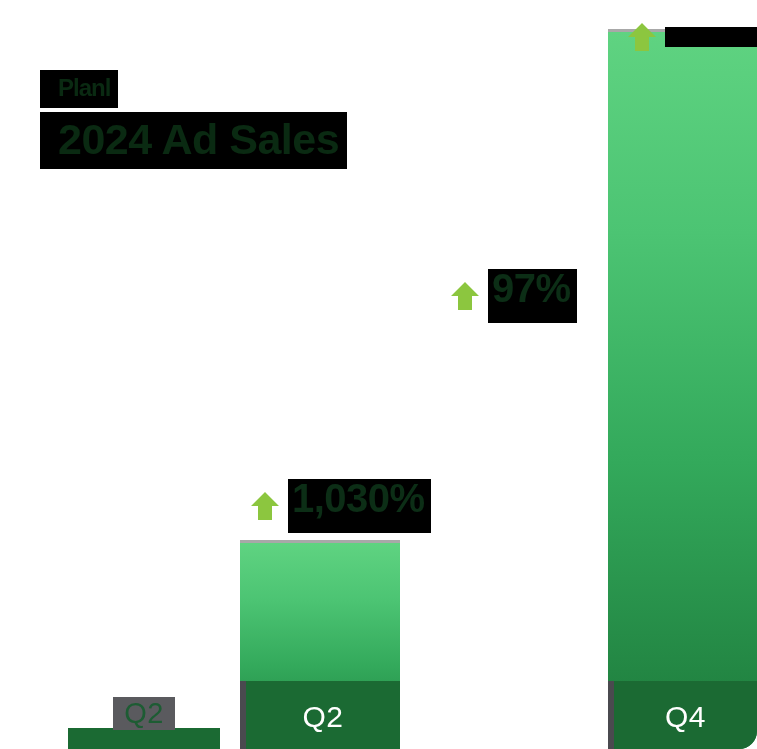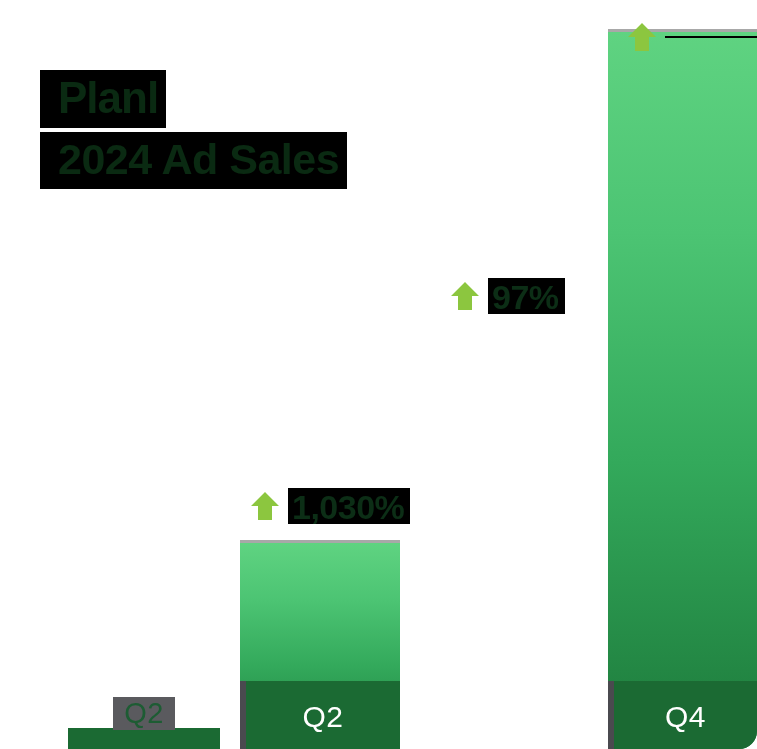--- a/index.html
+++ b/index.html
@@ -124,24 +124,24 @@
     width: 34px;
     height: 34px;
     flex: 0 0 34px;
     position: relative;
   }
   .arrow-icon svg { display: block; }
 
   .growth-value {
     background: #000000;
     color: #0c2e16;
-    font-size: 34px;
+    font-size: 40px;
     font-weight: bold;
     line-height: 34px;
-    padding: 2px 6px 0 4px;
+    padding: 2px 6px 18px 4px;
     white-space: nowrap;
     letter-spacing: -0.5px;
   }
 
   #badge-q2 { left: 248px; top: 487px; }
   #badge-q3 { left: 448px; top: 277px; }
 
   #badge-q4 { left: 625px; top: 18px; }
   #badge-q4 .growth-value {
     color: #000000;
@@ -159,21 +159,21 @@
   .title-line {
     background: #000000;
     color: #0a2a12;
     font-weight: bold;
     line-height: 1;
     display: inline-block;
     white-space: nowrap;
   }
 
   #title-line-1 {
-    font-size: 44px;
+    font-size: 24px;
     padding: 6px 8px 8px 18px;
     letter-spacing: -1px;
   }
 
   #title-line-2 {
     font-size: 43px;
     padding: 6px 8px 8px 18px;
     letter-spacing: -0.5px;
     margin-top: 4px;
   }

